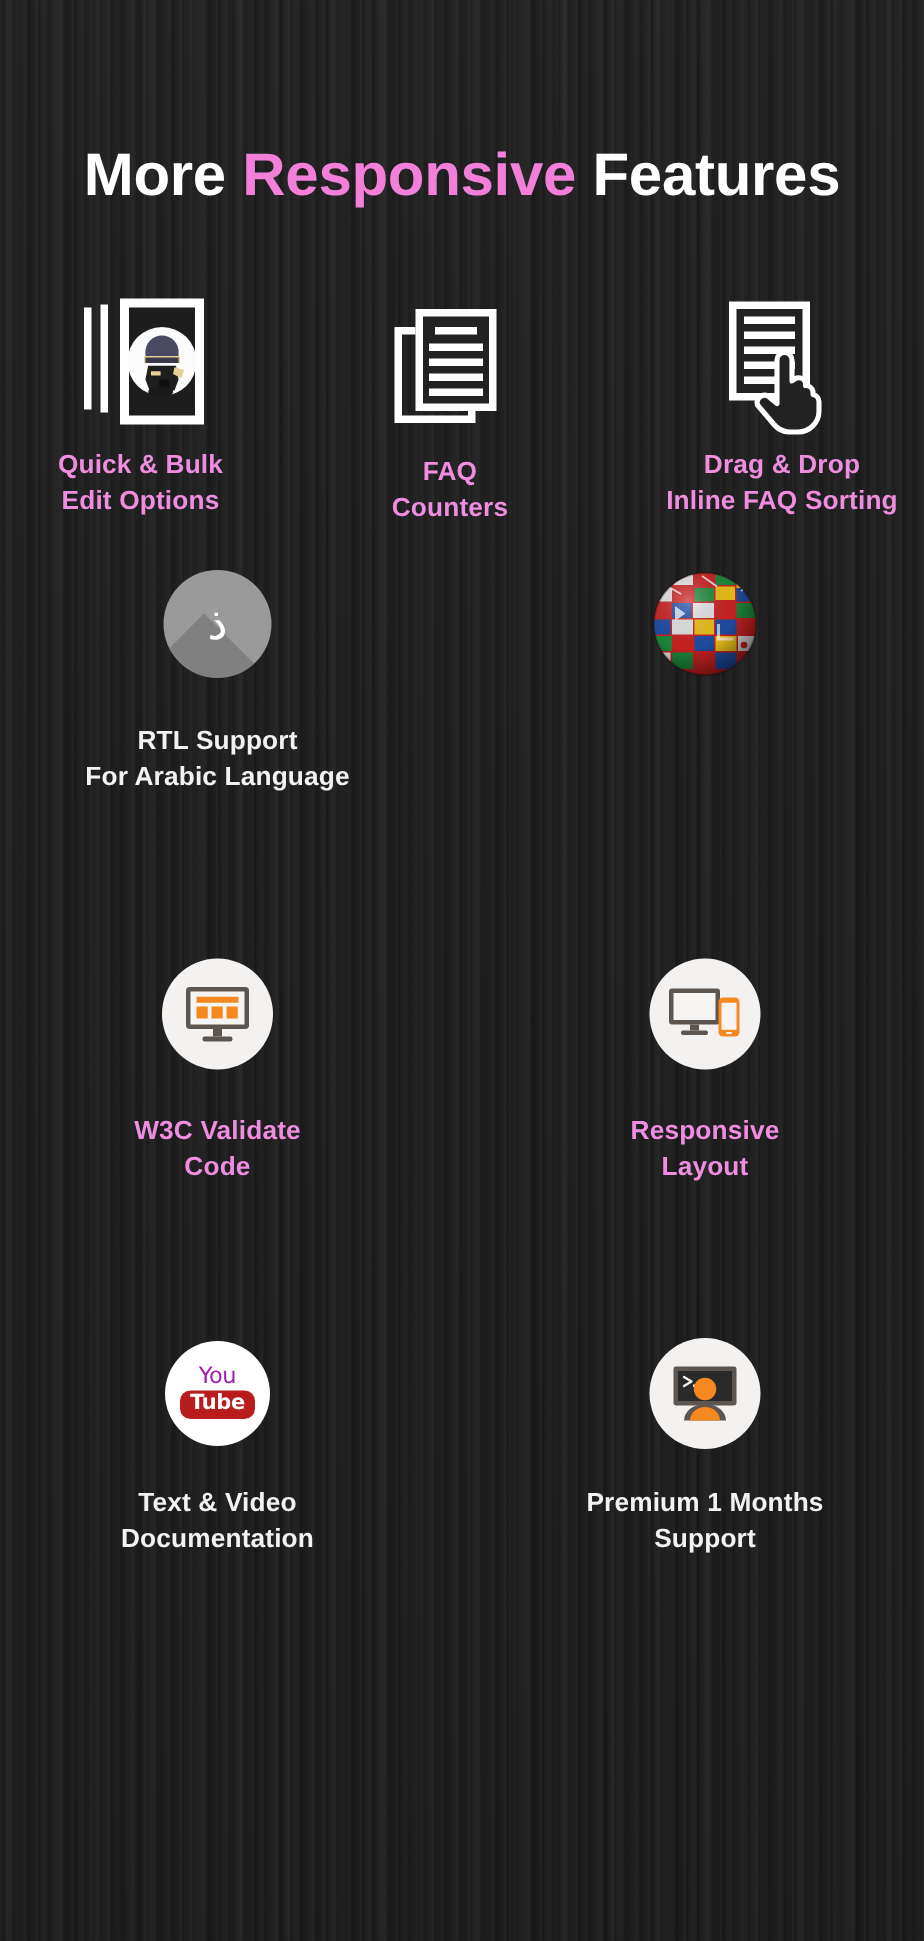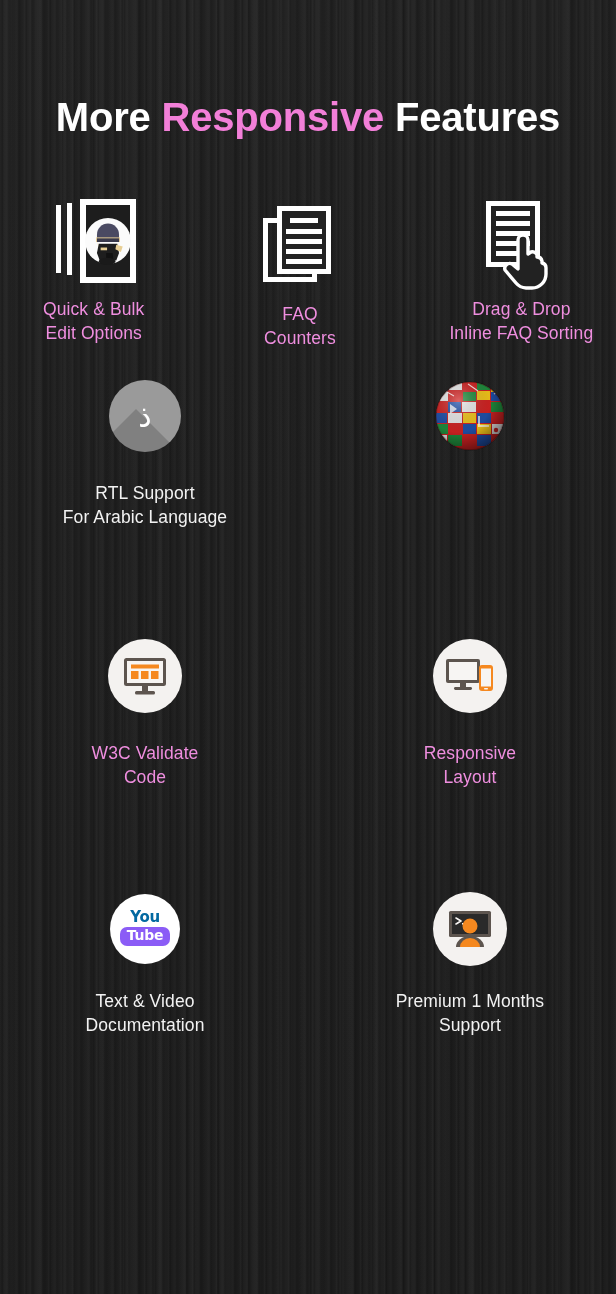--- a/index.html
+++ b/index.html
@@ -85,20 +85,21 @@
     display:flex;
     align-items:center;
     justify-content:center;
   }
   .label {
     margin-top:6px;
     font-size:17.5px;
     line-height:1.36;
     letter-spacing:0.1px;
     white-space:pre-line;
+    font-weight:bold;
   }
   .label.pink  { color:#ef8edf; }
   .label.white { color:#f2f2f2; }
 
   
   .ic { display:block; }
 
   .circle-badge {
     width:72px; height:72px;
     border-radius:50%;
@@ -106,23 +107,23 @@
     overflow:hidden;
     position:relative;
   }
   .circle-white { background:#f4f2f0; }
   .circle-gray  { background:#9a9a9a; }
 
   .yt-circle { width:70px; height:70px; border-radius:50%; background:#ffffff;
                display:flex; align-items:center; justify-content:center; }
   .yt-logo { display:flex; flex-direction:column; align-items:center;
              transform:translateY(-1px); }
-  .yt-you { color:#0369a1; font-size:15px; font-weight:bold; letter-spacing:-0.3px;
+  .yt-you { color:#a21caf; font-size:15px; font-weight:normal; letter-spacing:-0.3px;
             font-family:"DejaVu Sans", sans-serif; line-height:1; }
-  .yt-tube { background:#8b5cf6; color:#ffffff; font-size:14px; font-weight:bold;
+  .yt-tube { background:#b91c1c; color:#ffffff; font-size:14px; font-weight:bold;
              border-radius:7px; padding:1px 7px 2px 7px; margin-top:2px;
              letter-spacing:-0.2px; font-family:"DejaVu Sans", sans-serif; line-height:1.1; }
 
   .rtl-letter {
     position:absolute; left:0; top:0; width:100%; height:100%;
     display:flex; align-items:center; justify-content:center;
     color:#ffffff; font-size:30px; z-index:3;
     font-family:"DejaVu Sans", sans-serif;
   }
   .rtl-shadow {

